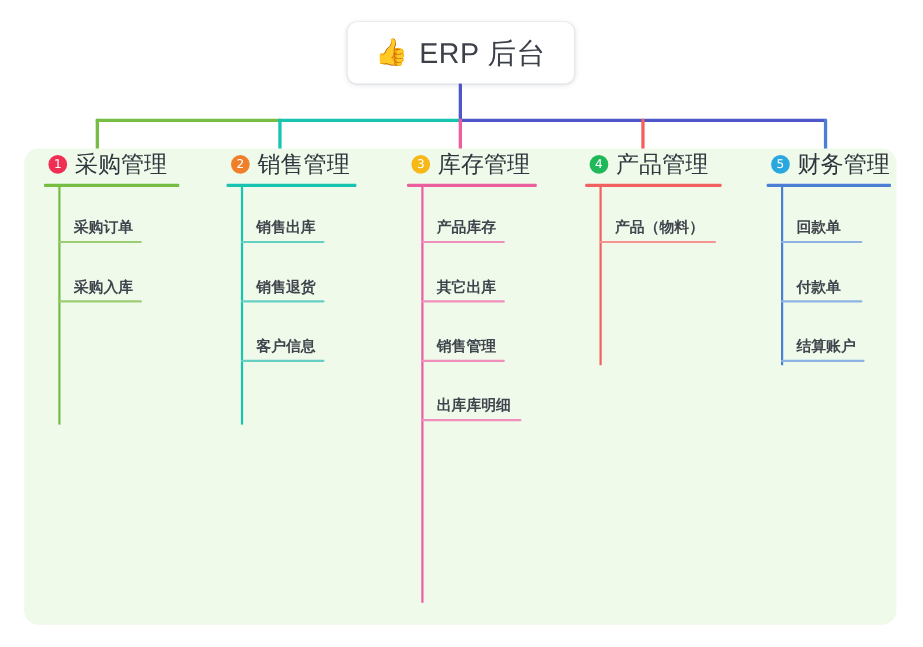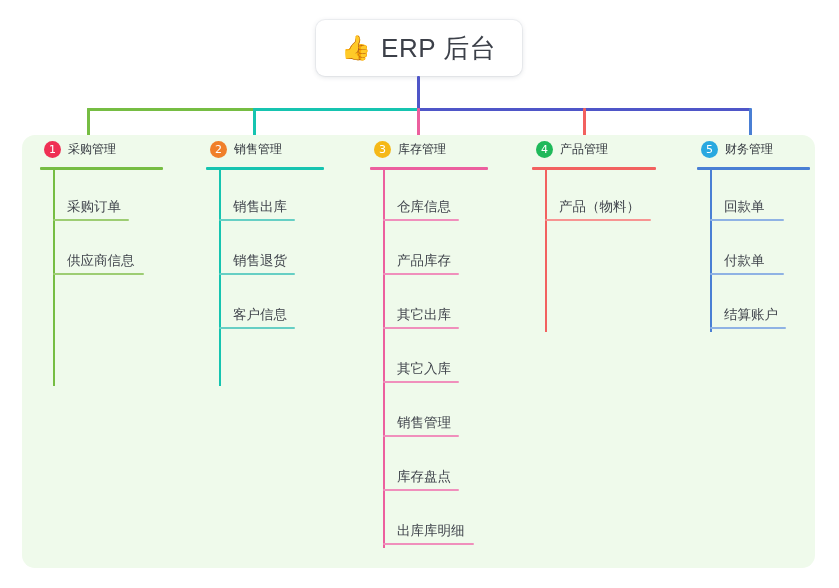--- a/index.html
+++ b/index.html
@@ -43,27 +43,27 @@
     display:flex;align-items:center;gap:7px;
     height:28px;padding-left:4px;white-space:nowrap;
   }
   .badge{
     width:17px;height:17px;border-radius:50%;
     display:flex;align-items:center;justify-content:center;
     color:#fff;font-size:11px;line-height:1;
     font-family:"DejaVu Sans",sans-serif;
     flex:0 0 auto;
   }
-  .col-title{font-size:12px;color:#31353d;}
+  .col-title{font-size:21px;color:#31353d;}
   .head-rule{height:3px;border-radius:1px;margin-top:4px;}
 
   .items{position:relative;margin-top:0;}
   .spine{position:absolute;left:13px;top:0;width:2px;}
   .leaf{
-    position:relative;height:54px;
+    position:relative;height:54px;font-weight:bold;
   }
   .leaf-text{
     position:absolute;left:27px;bottom:8px;
     font-size:13.5px;color:#40444c;white-space:nowrap;
   }
   .leaf-rule{
     position:absolute;left:13px;bottom:3px;height:2px;border-radius:1px;
   }
 </style>
 </head>
@@ -98,22 +98,22 @@
             <span class="col-title">采购管理</span>
           </div>
           <div class="head-rule" style="background: rgb(118, 189, 67); width: 123px;"></div>
           <div class="items">
             <div class="spine" style="background: rgb(118, 189, 67); height: 216px;"></div>
             <div class="leaf">
               <span class="leaf-text">采购订单</span>
               <div class="leaf-rule" style="background: rgb(157, 205, 115); width: 76px;"></div>
             </div>
             <div class="leaf">
-              <span class="leaf-text">供应商信息</span>
-              <div class="leaf-rule" style="background: rgb(157, 205, 115); width: 91px;"></div>
+              <span class="leaf-text">采购入库</span>
+              <div class="leaf-rule" style="background: rgb(157, 205, 115); width: 76px;"></div>
             </div>
           </div>
         </div>
         <div class="col" style="left: 184px; width: 118px;">
           <div class="col-head">
             <span class="badge" style="background: rgb(240, 127, 42);">2</span>
             <span class="col-title">销售管理</span>
           </div>
           <div class="head-rule" style="background: rgb(22, 196, 176); width: 118px;"></div>
           <div class="items">
@@ -134,44 +134,32 @@
         </div>
         <div class="col" style="left: 348px; width: 118px;">
           <div class="col-head">
             <span class="badge" style="background: rgb(245, 184, 23);">3</span>
             <span class="col-title">库存管理</span>
           </div>
           <div class="head-rule" style="background: rgb(236, 95, 158); width: 118px;"></div>
           <div class="items">
             <div class="spine" style="background: rgb(236, 95, 158); height: 378px;"></div>
             <div class="leaf">
-              <span class="leaf-text">仓库信息</span>
-              <div class="leaf-rule" style="background: rgb(240, 143, 188); width: 76px;"></div>
-            </div>
-            <div class="leaf">
               <span class="leaf-text">产品库存</span>
               <div class="leaf-rule" style="background: rgb(240, 143, 188); width: 76px;"></div>
             </div>
             <div class="leaf">
               <span class="leaf-text">其它出库</span>
               <div class="leaf-rule" style="background: rgb(240, 143, 188); width: 76px;"></div>
             </div>
             <div class="leaf">
-              <span class="leaf-text">其它入库</span>
-              <div class="leaf-rule" style="background: rgb(240, 143, 188); width: 76px;"></div>
-            </div>
-            <div class="leaf">
               <span class="leaf-text">销售管理</span>
               <div class="leaf-rule" style="background: rgb(240, 143, 188); width: 76px;"></div>
             </div>
             <div class="leaf">
-              <span class="leaf-text">库存盘点</span>
-              <div class="leaf-rule" style="background: rgb(240, 143, 188); width: 76px;"></div>
-            </div>
-            <div class="leaf">
               <span class="leaf-text">出库库明细</span>
               <div class="leaf-rule" style="background: rgb(240, 143, 188); width: 91px;"></div>
             </div>
           </div>
         </div>
         <div class="col" style="left: 510px; width: 124px;">
           <div class="col-head">
             <span class="badge" style="background: rgb(31, 185, 90);">4</span>
             <span class="col-title">产品管理</span>
           </div>

